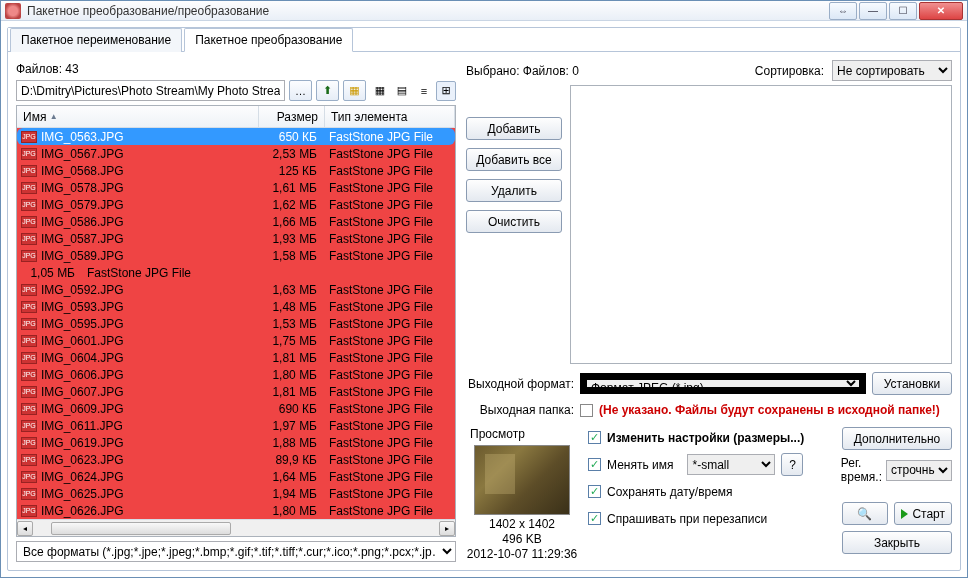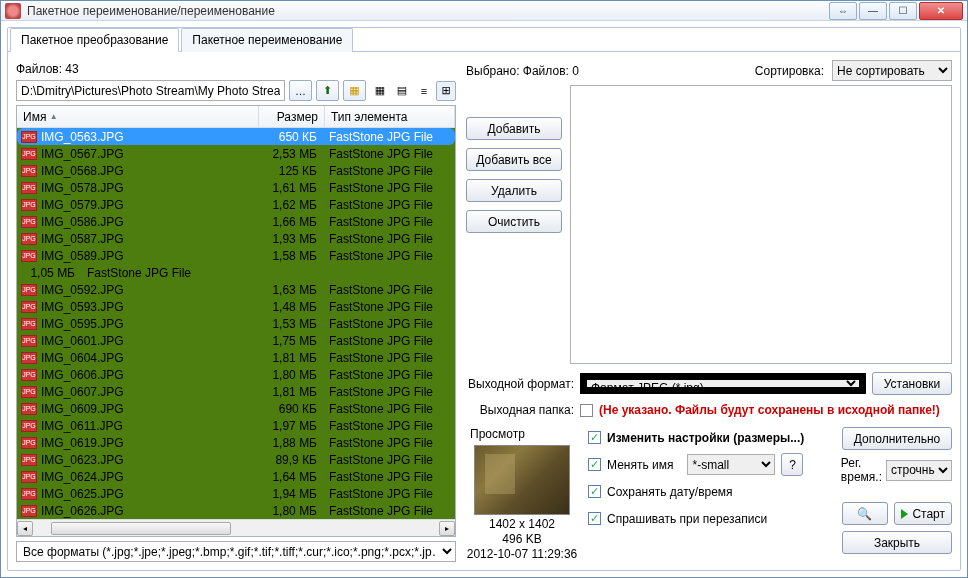--- a/index.html
+++ b/index.html
@@ -26,21 +26,21 @@
 
 .body { flex: 1; padding: 8px; display: flex; gap: 10px; }
 .left { width: 440px; display: flex; flex-direction: column; }
 .file-count { padding: 2px 0 4px 0; }
 .pathrow { display: flex; align-items: center; gap: 4px; margin-bottom: 4px; }
 .pathrow input { flex: 1; height: 21px; border: 1px solid #abadb3; padding: 0 4px; }
 .sqbtn { width: 23px; height: 21px; border: 1px solid #9aaec7; border-radius: 2px; background: linear-gradient(#fcfdff,#e6edf7); display: flex; align-items: center; justify-content: center; font-size: 11px; }
 .viewbtns { display: flex; gap: 2px; }
 .viewbtn { width: 20px; height: 20px; display: flex; align-items: center; justify-content: center; font-size: 11px; border: 1px solid transparent; border-radius: 2px; }
 
-.filelist-wrap { flex: 1; border: 1px solid #abb2bb; background: #4d7c0f; display: flex; flex-direction: column; min-height: 0; }
+.filelist-wrap { flex: 1; border: 1px solid #abb2bb; background: #ef4444; display: flex; flex-direction: column; min-height: 0; }
 .flhead { display: flex; border-bottom: 1px solid #d5dde6; background: linear-gradient(#fdfdfe,#eef2f7); height: 22px; align-items: center; }
 .flhead .col { padding: 0 6px; border-right: 1px solid #d5dde6; height: 100%; display: flex; align-items: center; }
 .flbody { flex: 1; overflow-y: scroll; overflow-x: hidden; }
 .frow { display: flex; height: 17px; align-items: center; }
 .frow .c1 { width: 242px; padding-left: 4px; display: flex; align-items: center; gap: 4px; overflow: hidden; white-space: nowrap; }
 .frow .c2 { width: 66px; text-align: right; padding-right: 8px; }
 .frow .c3 { flex: 1; padding-left: 4px; }
 .frow .fico { width: 16px; height: 12px; background: #c33; border: 1px solid #922; color: #fff; font-size: 7px; display: inline-flex; align-items: center; justify-content: center; flex-shrink: 0; }
 .frow.selected { background: #3399ff; color: #fff; border-radius: 6px; }
 .hscroll { height: 17px; border-top: 1px solid #d5dde6; background: #f0f0f0; display: flex; align-items: center; }
@@ -94,34 +94,34 @@
 ::-webkit-scrollbar-track { background: #f0f0f0; }
 ::-webkit-scrollbar-thumb { background: linear-gradient(#f4f6fa,#d6dde8); border: 1px solid #a9b4c4; border-radius: 2px; }
 ::-webkit-scrollbar-button { height: 17px; background: linear-gradient(#f4f6fa,#d6dde8); border: 1px solid #a9b4c4; }
 </style>
 </head>
 <body>
 
 <div class="window">
   <div class="titlebar">
     <div class="ico"></div>
-    <div class="title">Пакетное переименование/переименование</div>
+    <div class="title">Пакетное преобразование/преобразование</div>
     <div class="winbtns">
       <div class="winbtn sw"></div>
       <div class="winbtn min"></div>
       <div class="winbtn max"></div>
       <div class="winbtn close"></div>
     </div>
   </div>
 
   <div class="content-outer">
       <div class="content">
     <div class="tabs">
+      <div class="tab">Пакетное переименование</div>
       <div class="tab active">Пакетное преобразование</div>
-      <div class="tab">Пакетное переименование</div>
     </div>
 
     <div class="body">
 
       <div class="left">
         <div class="file-count">Файлов: 43</div>
         <div class="pathrow">
           <input type="text" value="D:\Dmitry\Pictures\Photo Stream\My Photo Stream\" style="">
           <div class="sqbtn">…</div>
           <div class="sqbtn" style="color:#196b19">⬆</div>

